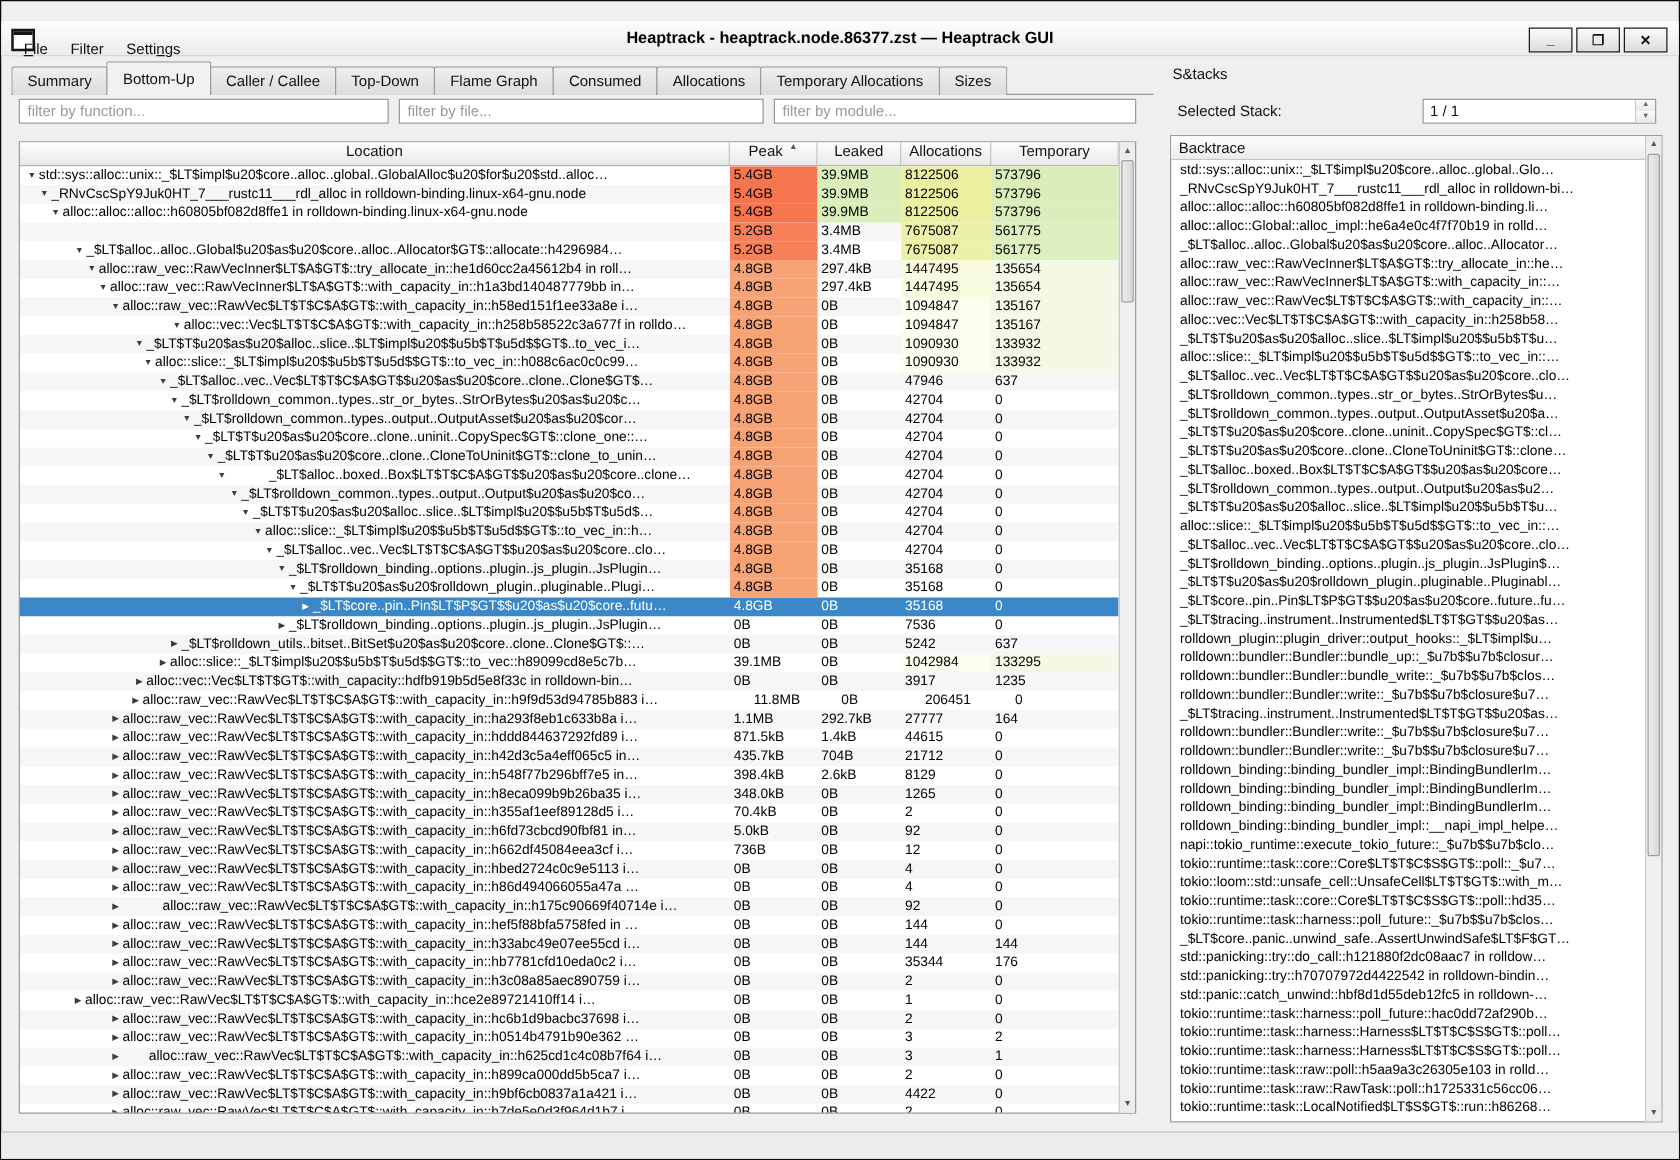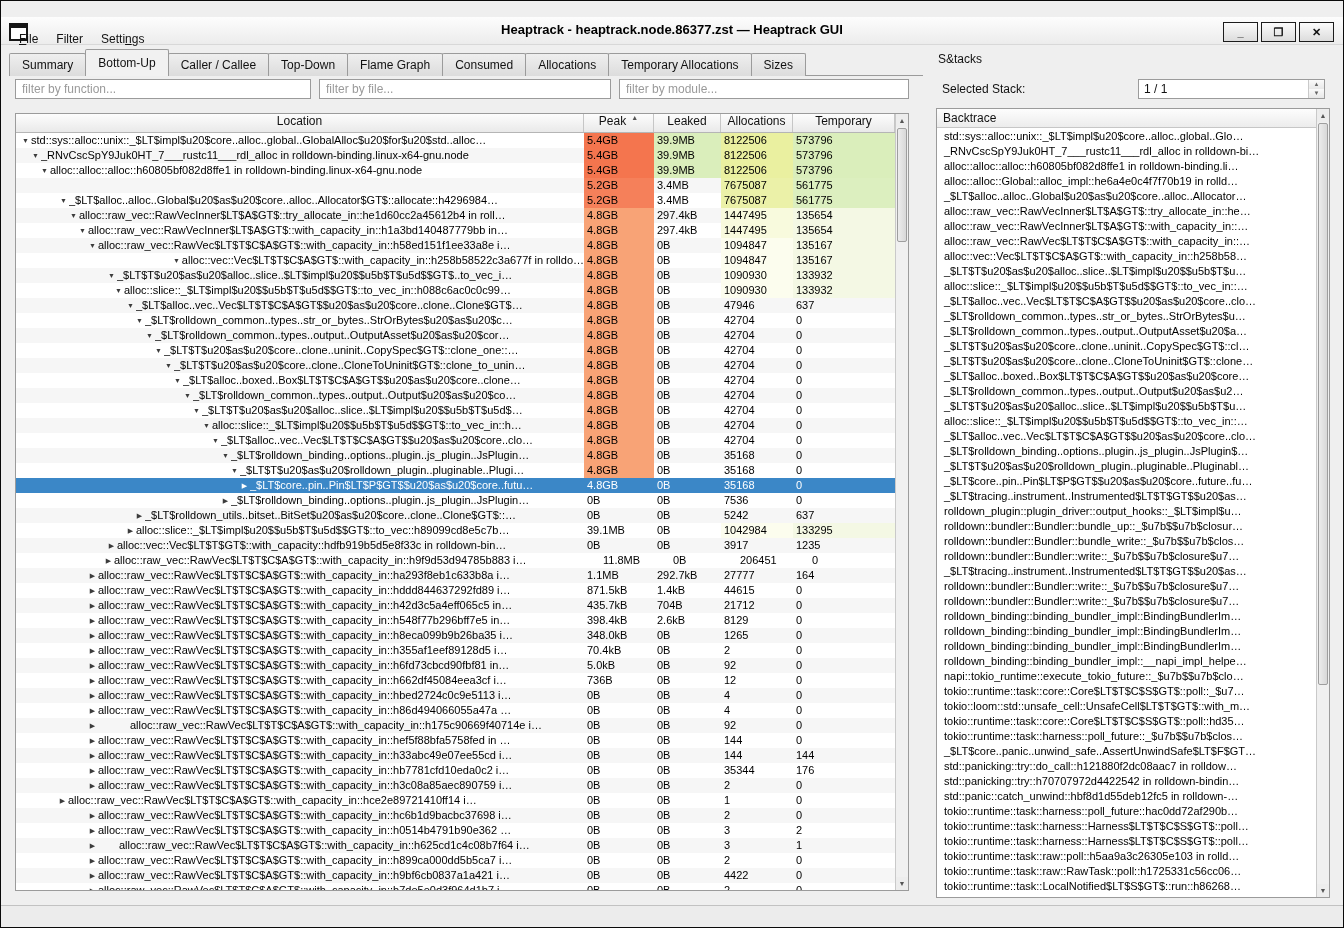--- a/index.html
+++ b/index.html
@@ -206,21 +206,21 @@
           <div class="td c0" style="padding-left: 71px;">
             <span class="exp">▼</span>
             <span class="loc-text">alloc::raw_vec::RawVec$LT$T$C$A$GT$::with_capacity_in::h58ed151f1ee33a8e i…</span>
           </div>
           <div class="td val c1" style="background: rgb(248, 163, 118);">4.8GB</div>
           <div class="td val c2">0B</div>
           <div class="td val c3" style="background: rgb(252, 253, 238);">1094847</div>
           <div class="td val c4" style="background: rgb(244, 248, 228);">135167</div>
         </div>
         <div class="tr">
-          <div class="td c0" style="padding-left: 120px; justify-content: flex-end;">
+          <div class="td c0" style="padding-left: 120px;">
             <span class="exp">▼</span>
             <span class="loc-text">alloc::vec::Vec$LT$T$C$A$GT$::with_capacity_in::h258b58522c3a677f in rolldo…</span>
           </div>
           <div class="td val c1" style="background: rgb(248, 163, 118);">4.8GB</div>
           <div class="td val c2">0B</div>
           <div class="td val c3" style="background: rgb(252, 253, 238);">1094847</div>
           <div class="td val c4" style="background: rgb(244, 248, 228);">135167</div>
         </div>
         <div class="tr alt">
           <div class="td c0" style="padding-left: 90px;">
@@ -286,21 +286,21 @@
           <div class="td c0" style="padding-left: 147px;">
             <span class="exp">▼</span>
             <span class="loc-text">_$LT$T$u20$as$u20$core..clone..CloneToUninit$GT$::clone_to_unin…</span>
           </div>
           <div class="td val c1" style="background: rgb(248, 163, 118);">4.8GB</div>
           <div class="td val c2">0B</div>
           <div class="td val c3">42704</div>
           <div class="td val c4">0</div>
         </div>
         <div class="tr">
-          <div class="td c0" style="padding-left: 156px;">
+          <div class="td c0" style="padding-left: 156px; gap: 32px;">
             <span class="exp">▼</span>
             <span class="loc-text">_$LT$alloc..boxed..Box$LT$T$C$A$GT$$u20$as$u20$core..clone…</span>
           </div>
           <div class="td val c1" style="background: rgb(248, 163, 118);">4.8GB</div>
           <div class="td val c2">0B</div>
           <div class="td val c3">42704</div>
           <div class="td val c4">0</div>
         </div>
         <div class="tr alt">
           <div class="td c0" style="padding-left: 166px;">

